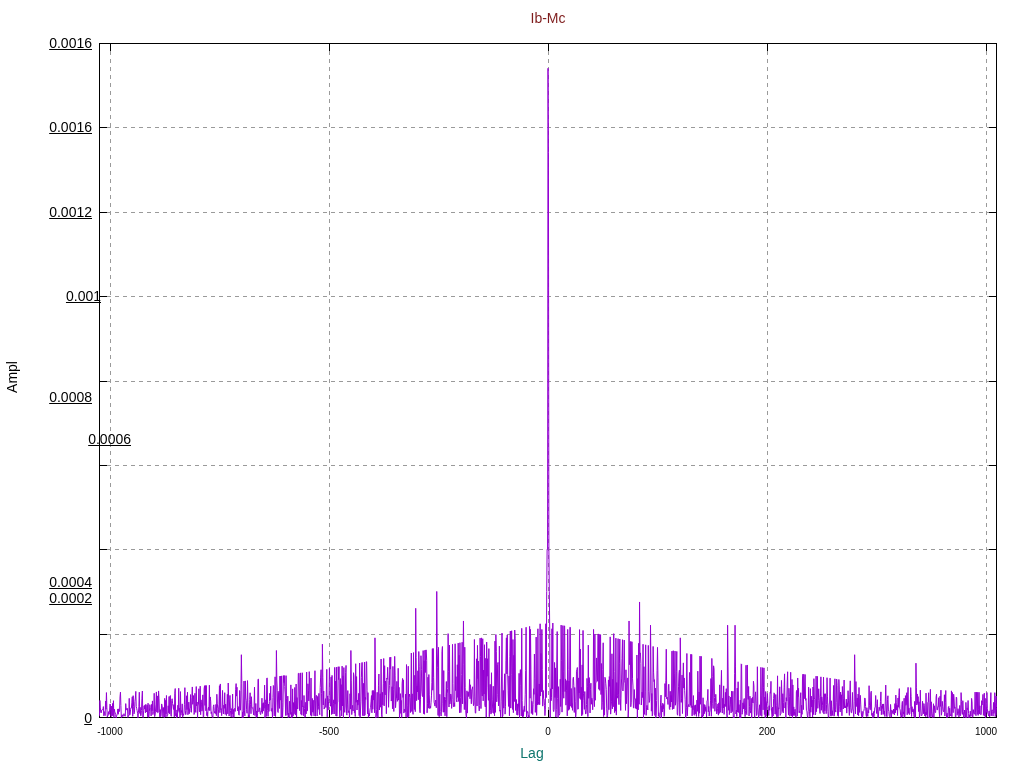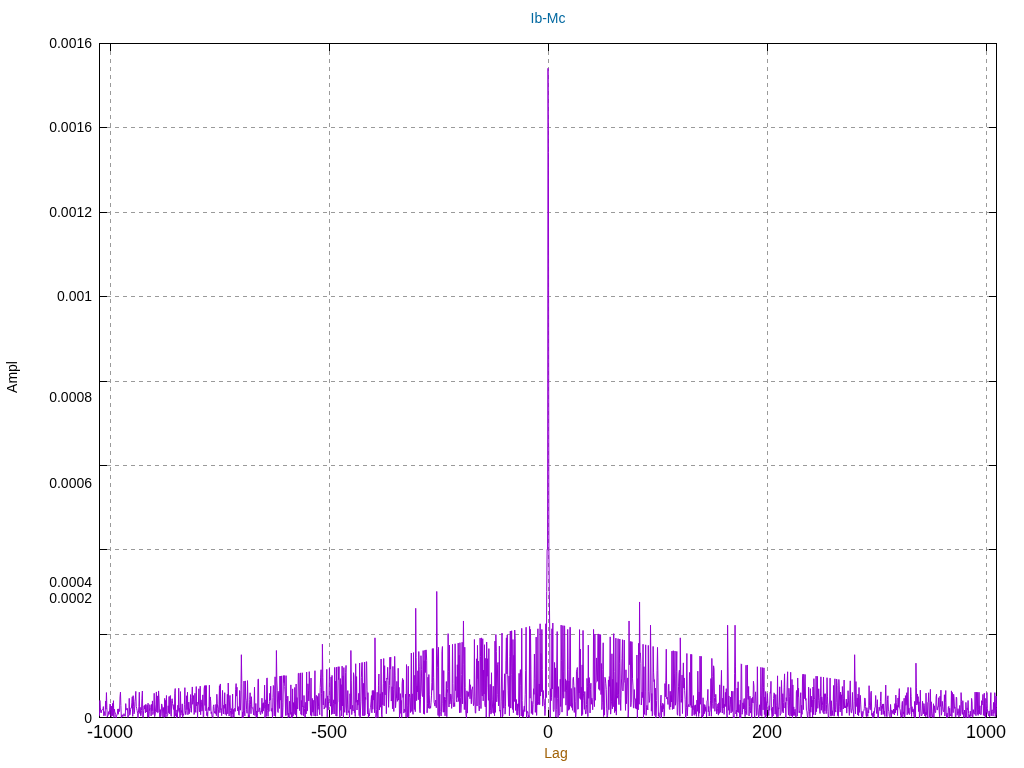--- a/index.html
+++ b/index.html
@@ -11,50 +11,50 @@
     position: relative;
     width: 1024px;
     height: 768px;
     background: #ffffff;
     overflow: hidden;
   }
   .chart-title {
     position: absolute;
     left: 99px; top: 10px; width: 898px; height: 18px;
     text-align: center;
-    font-size: 14px; color: #0369a1;
+    font-size: 14px; color: #7f1d1d;
   }
   .x-label {
     position: absolute;
-    left: 107px; top: 745px; width: 898px; height: 18px;
+    left: 83px; top: 745px; width: 898px; height: 18px;
     text-align: center;
-    font-size: 14px; color: #a16207;
+    font-size: 14px; color: #0f766e;
   }
   .y-label {
     position: absolute;
     left: -38px; top: 368px; width: 100px; height: 18px;
     line-height: 18px;
     text-align: center;
     font-size: 14px; color: #000000;
     transform: rotate(-90deg);
     transform-origin: 50% 50%;
   }
   .y-tick-label {
     position: absolute;
     left: 0px; width: 92px; height: 18px;
     line-height: 18px;
     text-align: right;
-    font-size: 14px; color: #000000;
+    font-size: 14px; color: #000000; text-decoration: underline;
   }
   .x-tick-label {
     position: absolute;
     top: 723px; width: 80px; height: 18px;
     line-height: 18px;
     text-align: center;
-    font-size: 18px; color: #000000;
+    font-size: 10px; color: #000000;
   }
   #plot-svg {
     position: absolute;
     left: 99px; top: 43px;
   }
 </style>
 </head>
 <body>
 
 <div id="screen">
@@ -111,23 +111,23 @@
         <line x1="1" y1="0.5" x2="8" y2="0.5"></line>
         <line x1="897" y1="0.5" x2="890" y2="0.5"></line>
       </g>
       <path d="M0.00 672.85L0.44 672.78L0.88 657.46L1.31 664.11L1.75 669.05L2.19 669.94L2.63 667.11L3.07 666.60L3.50 666.71L3.94 666.71L4.38 663.59L4.82 672.76L5.26 668.58L5.69 669.68L6.13 672.61L6.57 658.07L7.01 666.18L7.45 649.59L7.88 664.44L8.32 674.05L8.76 672.65L9.20 672.52L9.64 668.62L10.08 671.36L10.51 669.36L10.95 661.02L11.39 661.21L11.83 672.75L12.27 673.61L12.70 663.07L13.14 672.86L13.58 660.46L14.02 672.61L14.46 657.69L14.89 674.63L15.33 666.13L15.77 668.88L16.21 669.77L16.65 671.59L17.08 674.89L17.52 673.35L17.96 671.88L18.40 670.78L18.84 665.95L19.27 671.28L19.71 665.90L20.15 668.69L20.59 668.14L21.03 653.88L21.46 649.14L21.90 662.53L22.34 674.52L22.78 673.12L23.22 671.76L23.65 673.54L24.09 673.49L24.53 671.75L24.97 670.68L25.41 672.18L25.84 673.15L26.28 673.13L26.72 660.62L27.16 666.59L27.60 666.91L28.04 665.05L28.47 665.79L28.91 674.40L29.35 672.88L29.79 671.63L30.23 655.37L30.66 672.22L31.10 671.37L31.54 666.82L31.98 664.81L32.42 664.96L32.85 659.83L33.29 653.79L33.73 673.34L34.17 652.68L34.61 663.59L35.04 670.84L35.48 669.43L35.92 658.37L36.36 655.02L36.80 648.39L37.23 663.56L37.67 665.30L38.11 667.62L38.55 670.28L38.99 674.83L39.42 669.74L39.86 663.78L40.30 649.23L40.74 670.38L41.18 664.34L41.61 672.70L42.05 672.74L42.49 667.41L42.93 655.75L43.37 648.00L43.80 674.31L44.24 674.64L44.68 667.50L45.12 662.77L45.56 666.06L46.00 661.92L46.43 669.79L46.87 661.30L47.31 667.92L47.75 669.01L48.19 662.17L48.62 673.72L49.06 660.20L49.50 674.33L49.94 673.50L50.38 668.82L50.81 661.64L51.25 664.43L51.69 664.96L52.13 672.95L52.57 661.44L53.00 667.76L53.44 657.92L53.88 671.61L54.32 668.96L54.76 668.60L55.19 650.27L55.63 673.62L56.07 672.18L56.51 668.19L56.95 661.12L57.38 648.95L57.82 669.13L58.26 652.90L58.70 669.73L59.14 669.43L59.57 647.95L60.01 655.73L60.45 669.55L60.89 673.94L61.33 666.59L61.76 673.60L62.20 670.93L62.64 660.93L63.08 662.49L63.52 666.96L63.96 673.89L64.39 664.51L64.83 670.52L65.27 674.68L65.71 655.33L66.15 674.03L66.58 657.42L67.02 670.86L67.46 652.49L67.90 673.67L68.34 672.02L68.77 671.95L69.21 662.77L69.65 669.79L70.09 653.53L70.53 670.91L70.96 653.46L71.40 652.55L71.84 671.75L72.28 673.34L72.72 657.36L73.15 655.74L73.59 660.57L74.03 663.14L74.47 666.43L74.91 661.70L75.34 674.14L75.78 650.21L76.22 645.54L76.66 672.80L77.10 670.47L77.53 674.78L77.97 666.88L78.41 674.21L78.85 662.26L79.29 667.56L79.72 645.23L80.16 669.29L80.60 665.01L81.04 674.71L81.48 648.62L81.92 672.27L82.35 667.57L82.79 669.40L83.23 660.87L83.67 674.24L84.11 670.91L84.54 672.29L84.98 670.03L85.42 661.39L85.86 644.66L86.30 667.75L86.73 671.67L87.17 669.74L87.61 652.77L88.05 666.58L88.49 649.26L88.92 671.75L89.36 668.21L89.80 659.13L90.24 670.78L90.68 665.49L91.11 665.10L91.55 651.58L91.99 669.15L92.43 669.22L92.87 654.79L93.30 643.95L93.74 661.32L94.18 656.66L94.62 652.52L95.06 671.50L95.49 669.71L95.93 650.30L96.37 666.23L96.81 669.45L97.25 643.56L97.68 662.88L98.12 659.05L98.56 674.36L99.00 662.95L99.44 661.14L99.88 645.74L100.31 668.30L100.75 668.98L101.19 643.15L101.63 671.72L102.07 656.85L102.50 661.11L102.94 668.17L103.38 665.98L103.82 651.89L104.26 674.31L104.69 673.32L105.13 645.67L105.57 642.70L106.01 662.45L106.45 642.60L106.88 667.81L107.32 642.51L107.76 672.58L108.20 669.43L108.64 673.57L109.07 666.16L109.51 664.25L109.95 667.38L110.39 642.18L110.83 667.66L111.26 653.96L111.70 658.29L112.14 670.56L112.58 668.84L113.02 673.65L113.45 673.44L113.89 674.73L114.33 663.63L114.77 661.83L115.21 667.19L115.64 670.17L116.08 670.40L116.52 670.66L116.96 661.41L117.40 672.63L117.84 651.25L118.27 660.18L118.71 665.15L119.15 674.37L119.59 666.83L120.03 661.67L120.46 642.70L120.90 669.70L121.34 640.95L121.78 666.61L122.22 665.64L122.65 672.68L123.09 665.01L123.53 647.44L123.97 666.41L124.41 670.99L124.84 662.16L125.28 665.30L125.72 649.70L126.16 671.40L126.60 661.13L127.03 668.80L127.47 672.53L127.91 663.99L128.35 651.31L128.79 670.84L129.22 640.03L129.66 656.93L130.10 673.06L130.54 660.02L130.98 652.39L131.41 667.48L131.85 672.81L132.29 674.11L132.73 665.56L133.17 671.14L133.60 651.06L134.04 674.40L134.48 666.52L134.92 674.28L135.36 666.34L135.80 665.33L136.23 668.41L136.67 646.68L137.11 640.60L137.55 653.10L137.99 644.23L138.42 664.82L138.86 667.99L139.30 663.65L139.74 671.82L140.18 672.24L140.61 647.49L141.05 666.94L141.49 667.11L141.93 647.67L142.37 611.72L142.80 640.20L143.24 674.75L143.68 669.21L144.12 674.66L144.56 667.11L144.99 638.07L145.43 667.24L145.87 672.90L146.31 637.90L146.75 655.05L147.18 657.52L147.62 666.72L148.06 670.28L148.50 637.62L148.94 659.30L149.37 674.05L149.81 671.88L150.25 674.08L150.69 656.58L151.13 649.78L151.56 661.83L152.00 670.72L152.44 653.73L152.88 664.74L153.32 665.20L153.76 664.54L154.19 667.97L154.63 672.04L155.07 662.44L155.51 644.21L155.95 672.59L156.38 668.17L156.82 660.49L157.26 674.53L157.70 667.97L158.14 673.88L158.57 670.64L159.01 636.22L159.45 636.16L159.89 668.82L160.33 666.19L160.76 664.82L161.20 670.58L161.64 671.60L162.08 668.16L162.52 668.87L162.95 655.21L163.39 670.48L163.83 660.42L164.27 668.12L164.71 659.69L165.14 665.24L165.58 642.10L166.02 674.85L166.46 661.66L166.90 656.81L167.33 673.45L167.77 635.19L168.21 634.96L168.65 667.50L169.09 673.40L169.52 661.10L169.96 668.44L170.40 658.67L170.84 650.28L171.28 657.12L171.72 643.16L172.15 668.05L172.59 668.20L173.03 665.29L173.47 674.71L173.91 654.59L174.34 642.50L174.78 643.67L175.22 672.86L175.66 657.05L176.10 633.84L176.53 673.53L176.97 659.17L177.41 607.50L177.85 637.88L178.29 647.27L178.72 668.81L179.16 669.53L179.60 649.93L180.04 648.13L180.48 665.42L180.91 633.14L181.35 657.13L181.79 633.01L182.23 674.28L182.67 632.88L183.10 659.35L183.54 674.77L183.98 664.28L184.42 632.62L184.86 639.55L185.29 632.49L185.73 643.60L186.17 651.02L186.61 672.55L187.05 632.63L187.48 655.87L187.92 672.29L188.36 670.94L188.80 653.15L189.24 674.60L189.68 670.18L190.11 674.22L190.55 658.27L190.99 666.04L191.43 671.38L191.87 641.89L192.30 674.72L192.74 669.43L193.18 674.36L193.62 645.87L194.06 673.11L194.49 659.60L194.93 671.41L195.37 670.60L195.81 644.47L196.25 657.37L196.68 672.12L197.12 641.02L197.56 674.05L198.00 654.58L198.44 666.03L198.87 665.55L199.31 630.36L199.75 630.29L200.19 653.84L200.63 667.60L201.06 630.09L201.50 630.02L201.94 671.26L202.38 657.45L202.82 672.23L203.25 629.75L203.69 663.83L204.13 662.91L204.57 672.69L205.01 652.47L205.44 665.64L205.88 674.30L206.32 674.06L206.76 659.27L207.20 670.86L207.64 629.05L208.07 668.12L208.51 667.49L208.95 640.79L209.39 647.52L209.83 657.97L210.26 628.63L210.70 643.99L211.14 661.14L211.58 672.25L212.02 635.04L212.45 673.12L212.89 672.91L213.33 655.45L213.77 669.18L214.21 657.22L214.64 668.98L215.08 672.86L215.52 652.07L215.96 627.71L216.40 673.15L216.83 657.50L217.27 652.46L217.71 652.45L218.15 672.98L218.59 653.50L219.02 666.52L219.46 663.59L219.90 650.37L220.34 668.37L220.78 671.73L221.21 644.49L221.65 634.13L222.09 626.71L222.53 650.67L222.97 673.36L223.40 601.17L223.84 634.39L224.28 661.96L224.72 648.05L225.16 666.06L225.60 664.10L226.03 663.81L226.47 655.67L226.91 664.55L227.35 646.07L227.79 626.34L228.22 673.81L228.66 652.91L229.10 667.03L229.54 658.65L229.98 654.77L230.41 625.31L230.85 638.40L231.29 663.26L231.73 661.87L232.17 634.09L232.60 671.56L233.04 632.38L233.48 669.72L233.92 670.88L234.36 660.64L234.79 656.80L235.23 670.96L235.67 624.42L236.11 661.14L236.55 638.17L236.98 672.88L237.42 624.12L237.86 673.25L238.30 659.07L238.74 658.91L239.17 623.81L239.61 636.51L240.05 623.66L240.49 668.01L240.93 674.16L241.36 635.57L241.80 667.34L242.24 641.65L242.68 672.94L243.12 623.13L243.56 662.92L243.99 632.81L244.43 674.62L244.87 624.58L245.31 667.03L245.75 669.39L246.18 662.98L246.62 629.55L247.06 622.44L247.50 670.63L247.94 672.17L248.37 661.94L248.81 647.57L249.25 669.65L249.69 667.87L250.13 668.21L250.56 674.95L251.00 650.71L251.44 666.13L251.88 607.50L252.32 637.88L252.75 671.61L253.19 665.50L253.63 662.32L254.07 668.00L254.51 629.73L254.94 633.17L255.38 669.66L255.82 667.44L256.26 673.47L256.70 620.72L257.13 659.30L257.57 633.57L258.01 667.00L258.45 657.04L258.89 662.13L259.32 659.54L259.76 650.32L260.20 672.59L260.64 620.00L261.08 674.40L261.52 667.06L261.95 658.91L262.39 634.77L262.83 619.60L263.27 619.52L263.71 672.64L264.14 658.61L264.58 640.33L265.02 673.00L265.46 619.12L265.90 672.17L266.33 654.41L266.77 656.44L267.21 618.79L267.65 618.71L268.09 647.71L268.52 670.77L268.96 649.65L269.40 674.32L269.84 670.25L270.28 673.09L270.71 669.80L271.15 665.87L271.59 664.51L272.03 658.89L272.47 652.56L272.90 669.84L273.34 647.65L273.78 666.27L274.22 647.34L274.66 657.05L275.09 648.47L275.53 669.76L275.97 594.84L276.41 630.91L276.85 674.93L277.28 673.52L277.72 666.46L278.16 649.27L278.60 673.10L279.04 674.40L279.48 642.19L279.91 631.01L280.35 667.02L280.79 661.24L281.23 650.71L281.67 664.19L282.10 615.99L282.54 671.83L282.98 673.86L283.42 649.33L283.86 661.88L284.29 640.74L284.73 615.49L285.17 662.94L285.61 622.71L286.05 651.91L286.48 638.03L286.92 641.78L287.36 670.76L287.80 635.08L288.24 636.18L288.67 624.31L289.11 637.60L289.55 664.29L289.99 650.07L290.43 642.66L290.86 614.30L291.30 626.07L291.74 614.13L292.18 658.06L292.62 657.05L293.05 643.71L293.49 665.77L293.93 623.40L294.37 646.84L294.81 668.47L295.24 643.92L295.68 613.36L296.12 632.12L296.56 664.68L297.00 657.53L297.44 655.20L297.87 638.38L298.31 658.38L298.75 655.47L299.19 625.28L299.63 657.10L300.06 644.35L300.50 674.64L300.94 668.55L301.38 650.63L301.82 670.42L302.25 657.45L302.69 674.48L303.13 640.44L303.57 635.45L304.01 654.45L304.44 636.83L304.88 670.08L305.32 666.25L305.76 667.69L306.20 668.81L306.63 651.05L307.07 673.88L307.51 621.58L307.95 660.05L308.39 674.64L308.82 662.79L309.26 623.24L309.70 673.77L310.14 654.64L310.58 651.01L311.01 653.97L311.45 669.56L311.89 654.71L312.33 610.03L312.77 668.51L313.20 650.85L313.64 668.05L314.08 671.34L314.52 609.59L314.96 656.76L315.40 666.47L315.83 632.30L316.27 668.66L316.71 565.31L317.15 614.67L317.59 657.66L318.02 643.10L318.46 648.96L318.90 627.79L319.34 656.73L319.78 608.51L320.21 623.19L320.65 666.09L321.09 669.77L321.53 656.15L321.97 612.69L322.40 626.30L322.84 648.07L323.28 652.81L323.72 653.67L324.16 607.60L324.59 670.68L325.03 617.73L325.47 671.25L325.91 607.24L326.35 629.54L326.78 607.06L327.22 606.97L327.66 617.22L328.10 669.87L328.54 660.43L328.97 634.18L329.41 665.16L329.85 631.54L330.29 651.90L330.73 665.59L331.16 663.01L331.60 665.14L332.04 659.80L332.48 652.88L332.92 639.29L333.36 605.68L333.79 647.21L334.23 605.49L334.67 634.62L335.11 659.15L335.55 661.02L335.98 663.12L336.42 657.86L336.86 657.00L337.30 664.79L337.74 548.44L338.17 605.39L338.61 624.17L339.05 672.40L339.49 604.38L339.93 673.23L340.36 673.75L340.80 651.28L341.24 668.47L341.68 669.71L342.12 673.02L342.55 667.02L342.99 608.75L343.43 603.53L343.87 660.24L344.31 669.22L344.74 627.60L345.18 669.07L345.62 654.16L346.06 672.84L346.50 656.54L346.93 653.72L347.37 638.53L347.81 673.73L348.25 650.90L348.69 645.51L349.12 590.63L349.56 628.59L350.00 664.00L350.44 602.01L350.88 661.05L351.32 658.17L351.75 650.97L352.19 652.94L352.63 665.40L353.07 656.45L353.51 601.34L353.94 640.48L354.38 663.35L354.82 663.97L355.26 659.82L355.70 663.41L356.13 600.77L356.57 647.55L357.01 633.67L357.45 656.54L357.89 659.02L358.32 621.72L358.76 654.40L359.20 600.09L359.64 658.45L360.08 612.27L360.51 669.72L360.95 599.70L361.39 654.21L361.83 669.65L362.27 661.86L362.70 631.64L363.14 599.22L363.58 660.87L364.02 615.98L364.46 577.97L364.89 621.63L365.33 666.57L365.77 604.19L366.21 644.76L366.65 667.32L367.08 672.79L367.52 674.61L367.96 647.81L368.40 670.08L368.84 649.12L369.28 648.85L369.71 653.55L370.15 650.72L370.59 636.38L371.03 655.81L371.47 641.82L371.90 648.72L372.34 660.77L372.78 646.44L373.22 646.08L373.66 643.75L374.09 656.98L374.53 662.68L374.97 660.87L375.41 596.46L375.85 653.10L376.28 669.91L376.72 670.22L377.16 647.06L377.60 615.80L378.04 663.02L378.47 602.36L378.91 635.62L379.35 618.03L379.79 662.92L380.23 667.87L380.66 662.70L381.10 595.17L381.54 613.44L381.98 665.59L382.42 594.87L382.85 649.70L383.29 653.05L383.73 595.71L384.17 657.83L384.61 627.12L385.04 651.06L385.48 601.73L385.92 662.02L386.36 664.00L386.80 615.30L387.24 674.28L387.67 599.06L388.11 633.23L388.55 615.74L388.99 644.13L389.43 657.33L389.86 605.60L390.30 673.70L390.74 654.85L391.18 641.37L391.62 667.70L392.05 671.10L392.49 629.74L392.93 669.87L393.37 665.08L393.81 656.86L394.24 643.24L394.68 670.36L395.12 660.59L395.56 672.78L396.00 598.12L396.43 669.38L396.87 591.51L397.31 608.52L397.75 658.84L398.19 651.67L398.62 621.44L399.06 619.41L399.50 662.94L399.94 659.18L400.38 603.13L400.81 668.20L401.25 667.03L401.69 673.82L402.13 658.90L402.57 633.06L403.00 590.07L403.44 673.87L403.88 672.72L404.32 647.51L404.76 665.15L405.20 647.97L405.63 630.79L406.07 671.17L406.51 663.51L406.95 617.82L407.39 594.84L407.82 630.91L408.26 591.90L408.70 631.20L409.14 647.39L409.58 663.43L410.01 632.96L410.45 672.79L410.89 613.50L411.33 588.08L411.77 665.10L412.20 631.36L412.64 587.77L413.08 624.26L413.52 666.44L413.96 596.52L414.39 669.65L414.83 612.29L415.27 658.61L415.71 587.03L416.15 595.36L416.58 667.47L417.02 657.63L417.46 656.59L417.90 671.87L418.34 660.86L418.77 672.24L419.21 668.30L419.65 659.11L420.09 630.32L420.53 674.48L420.96 634.38L421.40 626.62L421.84 642.65L422.28 672.99L422.72 585.33L423.16 657.53L423.59 674.13L424.03 667.21L424.47 673.38L424.91 665.55L425.35 662.96L425.78 668.59L426.22 651.86L426.66 627.56L427.10 584.26L427.54 674.52L427.97 667.90L428.41 669.39L428.85 668.95L429.29 673.84L429.73 672.38L430.16 674.46L430.60 583.40L431.04 655.25L431.48 586.41L431.92 626.27L432.35 670.44L432.79 658.22L433.23 661.06L433.67 671.62L434.11 661.48L434.54 645.75L434.98 651.36L435.42 611.05L435.86 635.36L436.30 669.38L436.73 657.15L437.17 594.05L437.61 672.44L438.05 650.90L438.49 662.02L438.92 585.79L439.36 658.51L439.80 661.57L440.24 640.94L440.68 661.66L441.12 580.79L441.55 653.07L441.99 610.45L442.43 648.74L442.87 586.41L443.31 626.27L443.74 663.14L444.18 647.48L444.62 655.47L445.06 656.01L445.50 662.44L445.93 672.58L446.37 666.80L446.81 580.76L447.25 654.62L447.69 548.44L448.12 506.25L448.56 506.25L449.00 25.31L449.44 109.69L449.88 506.25L450.31 548.44L450.75 590.63L451.19 674.38L451.63 645.78L452.07 657.80L452.50 654.73L452.94 585.74L453.38 645.98L453.82 580.03L454.26 666.79L454.69 668.60L455.13 666.05L455.57 619.44L456.01 654.52L456.45 624.90L456.88 674.02L457.32 666.61L457.76 621.97L458.20 588.55L458.64 655.58L459.08 674.59L459.51 643.69L459.95 670.84L460.39 672.20L460.83 670.33L461.27 636.23L461.70 663.54L462.14 582.10L462.58 617.81L463.02 669.11L463.46 649.05L463.89 582.54L464.33 628.85L464.77 655.22L465.21 582.86L465.65 582.97L466.08 648.59L466.52 635.94L466.96 662.17L467.40 647.62L467.84 637.55L468.27 672.90L468.71 586.41L469.15 626.27L469.59 667.29L470.03 637.97L470.46 666.31L470.90 584.26L471.34 584.37L471.78 663.21L472.22 645.46L472.65 664.44L473.09 660.50L473.53 667.32L473.97 636.13L474.41 634.24L474.84 642.67L475.28 669.44L475.72 644.50L476.16 658.54L476.60 674.21L477.04 671.59L477.47 628.19L477.91 626.74L478.35 624.50L478.79 666.36L479.23 666.02L479.66 634.92L480.10 649.98L480.54 586.61L480.98 655.45L481.42 606.06L481.85 656.49L482.29 644.21L482.73 672.87L483.17 621.91L483.61 671.48L484.04 587.45L484.48 650.86L484.92 657.67L485.36 666.38L485.80 648.51L486.23 666.23L486.67 671.07L487.11 670.10L487.55 661.29L487.99 635.39L488.42 643.52L488.86 673.66L489.30 602.14L489.74 655.33L490.18 634.56L490.61 640.44L491.05 669.95L491.49 646.34L491.93 640.19L492.37 661.22L492.80 655.16L493.24 656.48L493.68 666.77L494.12 656.50L494.56 586.41L495.00 626.27L495.43 663.61L495.87 591.04L496.31 657.27L496.75 639.68L497.19 639.46L497.62 614.93L498.06 627.96L498.50 638.27L498.94 591.00L499.38 591.10L499.81 646.24L500.25 591.31L500.69 647.35L501.13 602.83L501.57 591.61L502.00 651.55L502.44 620.55L502.88 666.64L503.32 659.18L503.76 626.70L504.19 599.79L504.63 673.62L505.07 664.48L505.51 671.97L505.95 634.27L506.38 635.85L506.82 640.74L507.26 646.33L507.70 665.89L508.14 674.02L508.57 672.51L509.01 666.37L509.45 636.92L509.89 666.76L510.33 633.57L510.76 643.35L511.20 593.86L511.64 671.12L512.08 663.68L512.52 658.89L512.96 610.79L513.39 665.82L513.83 636.22L514.27 663.76L514.71 590.63L515.15 628.59L515.58 669.62L516.02 657.35L516.46 668.12L516.90 595.17L517.34 672.11L517.77 639.55L518.21 655.21L518.65 652.40L519.09 595.67L519.53 651.14L519.96 661.65L520.40 620.14L520.84 596.07L521.28 655.13L521.72 667.48L522.15 647.41L522.59 635.97L523.03 615.45L523.47 596.66L523.91 648.01L524.34 639.39L524.78 639.26L525.22 597.06L525.66 637.21L526.10 640.77L526.53 667.38L526.97 626.81L527.41 660.75L527.85 647.20L528.29 635.35L528.72 634.98L529.16 674.09L529.60 666.93L530.04 577.97L530.48 621.63L530.92 614.26L531.35 598.44L531.79 663.76L532.23 659.24L532.67 598.73L533.11 598.83L533.54 635.83L533.98 642.95L534.42 664.69L534.86 665.14L535.30 646.56L535.73 655.78L536.17 656.01L536.61 665.37L537.05 655.44L537.49 666.08L537.92 611.99L538.36 674.62L538.80 635.57L539.24 666.82L539.68 600.29L540.11 661.27L540.55 558.98L540.99 611.19L541.43 609.92L541.87 620.29L542.30 662.03L542.74 655.53L543.18 649.13L543.62 654.52L544.06 601.25L544.49 674.82L544.93 623.70L545.37 671.42L545.81 666.09L546.25 648.87L546.68 601.82L547.12 672.36L547.56 664.60L548.00 662.35L548.44 665.97L548.88 666.93L549.31 602.39L549.75 648.43L550.19 659.48L550.63 657.85L551.07 647.11L551.50 582.19L551.94 623.95L552.38 668.18L552.82 650.50L553.26 672.89L553.69 671.01L554.13 603.44L554.57 629.14L555.01 638.60L555.45 636.68L555.88 672.49L556.32 645.09L556.76 674.70L557.20 672.55L557.64 657.52L558.07 627.58L558.51 604.38L558.95 634.08L559.39 673.20L559.83 669.72L560.26 673.73L560.70 674.85L561.14 672.73L561.58 659.10L562.02 652.11L562.45 674.87L562.89 662.80L563.33 668.95L563.77 660.18L564.21 665.84L564.64 661.51L565.08 673.39L565.52 672.54L565.96 640.58L566.40 653.77L566.84 637.31L567.27 606.23L567.71 655.82L568.15 654.11L568.59 657.19L569.03 661.49L569.46 641.56L569.90 641.14L570.34 665.39L570.78 666.55L571.22 648.30L571.65 663.97L572.09 652.51L572.53 658.91L572.97 608.13L573.41 666.45L573.84 661.94L574.28 607.70L574.72 665.93L575.16 662.14L575.60 630.95L576.03 608.06L576.47 662.23L576.91 658.61L577.35 628.73L577.79 608.42L578.22 671.04L578.66 672.24L579.10 659.90L579.54 643.86L579.98 631.03L580.41 627.18L580.85 673.24L581.29 594.84L581.73 630.91L582.17 659.43L582.60 655.78L583.04 632.09L583.48 670.54L583.92 637.39L584.36 619.86L584.80 645.09L585.23 634.95L585.67 647.78L586.11 656.16L586.55 674.98L586.99 673.29L587.42 664.22L587.86 610.48L588.30 672.83L588.74 663.86L589.18 662.90L589.61 661.53L590.05 663.97L590.49 629.44L590.93 629.88L591.37 662.34L591.80 611.27L592.24 664.56L592.68 611.45L593.12 672.91L593.56 662.90L593.99 666.82L594.43 652.58L594.87 671.08L595.31 672.30L595.75 662.43L596.18 670.92L596.62 661.84L597.06 671.58L597.50 673.37L597.94 657.11L598.37 668.37L598.81 628.16L599.25 650.17L599.69 673.50L600.13 649.06L600.56 670.18L601.00 613.10L601.44 661.27L601.88 616.32L602.32 613.36L602.76 673.89L603.19 672.25L603.63 674.79L604.07 654.76L604.51 672.68L604.95 661.31L605.38 670.68L605.82 661.83L606.26 668.38L606.70 663.79L607.14 667.18L607.57 673.90L608.01 658.01L608.45 657.09L608.89 646.36L609.33 668.77L609.76 663.43L610.20 673.08L610.64 669.15L611.08 667.67L611.52 657.83L611.95 635.56L612.39 673.24L612.83 615.41L613.27 633.63L613.71 660.44L614.14 665.52L614.58 622.82L615.02 625.94L615.46 654.58L615.90 668.31L616.33 659.57L616.77 651.30L617.21 659.73L617.65 670.98L618.09 670.11L618.52 665.67L618.96 660.95L619.40 672.17L619.84 659.86L620.28 670.43L620.72 641.85L621.15 667.50L621.59 669.31L622.03 646.28L622.47 627.33L622.91 665.55L623.34 670.05L623.78 655.19L624.22 665.00L624.66 642.86L625.10 671.40L625.53 661.43L625.97 662.90L626.41 649.36L626.85 663.68L627.29 645.66L627.72 670.68L628.16 674.28L628.60 582.19L629.04 623.95L629.48 667.26L629.91 652.94L630.35 671.70L630.79 664.90L631.23 661.75L631.67 654.05L632.10 669.97L632.54 648.18L632.98 668.58L633.42 668.44L633.86 648.24L634.29 674.94L634.73 673.82L635.17 674.79L635.61 630.83L636.05 582.19L636.48 623.95L636.92 670.97L637.36 667.08L637.80 673.49L638.24 645.07L638.68 669.07L639.11 638.75L639.55 669.46L639.99 661.59L640.43 669.03L640.87 674.87L641.30 657.10L641.74 674.98L642.18 620.87L642.62 621.37L643.06 671.32L643.49 669.46L643.93 659.83L644.37 665.94L644.81 657.16L645.25 655.50L645.68 668.92L646.12 673.65L646.56 667.29L647.00 622.27L647.44 670.61L647.87 671.70L648.31 621.97L648.75 650.61L649.19 656.40L649.63 643.47L650.06 672.94L650.50 663.42L650.94 653.18L651.38 667.57L651.82 670.12L652.25 655.33L652.69 675.00L653.13 660.63L653.57 654.30L654.01 660.09L654.44 638.26L654.88 642.52L655.32 669.81L655.76 674.42L656.20 653.11L656.64 648.84L657.07 660.44L657.51 672.48L657.95 671.02L658.39 623.74L658.83 664.79L659.26 671.32L659.70 674.97L660.14 667.17L660.58 661.77L661.02 672.73L661.45 672.15L661.89 624.34L662.33 652.93L662.77 673.40L663.21 646.87L663.64 624.64L664.08 666.87L664.52 644.76L664.96 624.87L665.40 671.60L665.83 654.05L666.27 674.79L666.71 648.52L667.15 673.37L667.59 660.01L668.02 657.55L668.46 650.57L668.90 662.29L669.34 668.63L669.78 672.51L670.21 662.74L670.65 667.22L671.09 649.45L671.53 650.26L671.97 638.34L672.40 664.77L672.84 671.89L673.28 674.59L673.72 664.14L674.16 672.92L674.60 655.56L675.03 649.83L675.47 650.68L675.91 671.03L676.35 671.20L676.79 651.53L677.22 662.33L677.66 673.80L678.10 673.21L678.54 632.83L678.98 673.76L679.41 664.75L679.85 665.87L680.29 659.08L680.73 643.81L681.17 672.40L681.60 670.93L682.04 670.43L682.48 637.41L682.92 654.54L683.36 668.53L683.79 650.71L684.23 670.02L684.67 659.47L685.11 644.47L685.55 630.88L685.98 665.06L686.42 659.47L686.86 674.88L687.30 654.67L687.74 657.96L688.17 641.11L688.61 628.77L689.05 662.32L689.49 672.08L689.93 645.26L690.36 653.24L690.80 673.27L691.24 671.57L691.68 629.26L692.12 670.93L692.56 672.98L692.99 636.46L693.43 674.94L693.87 641.92L694.31 672.38L694.75 663.90L695.18 672.60L695.62 668.68L696.06 666.23L696.50 672.28L696.94 674.24L697.37 648.79L697.81 647.34L698.25 673.16L698.69 634.99L699.13 653.64L699.56 645.29L700.00 669.52L700.44 668.35L700.88 669.87L701.32 655.35L701.75 649.70L702.19 674.71L702.63 662.29L703.07 671.37L703.51 635.06L703.94 631.17L704.38 666.62L704.82 631.30L705.26 655.74L705.70 643.09L706.13 631.50L706.57 657.30L707.01 655.53L707.45 667.64L707.89 668.05L708.32 672.78L708.76 674.41L709.20 668.75L709.64 644.16L710.08 664.94L710.52 668.67L710.95 673.76L711.39 645.62L711.83 669.29L712.27 653.10L712.71 663.91L713.14 657.00L713.58 674.05L714.02 644.00L714.46 671.52L714.90 635.65L715.33 655.06L715.77 656.35L716.21 671.99L716.65 670.90L717.09 633.14L717.52 668.64L717.96 653.90L718.40 633.33L718.84 665.33L719.28 657.30L719.71 645.77L720.15 654.13L720.59 664.97L721.03 670.51L721.47 653.81L721.90 633.84L722.34 667.27L722.78 653.88L723.22 657.83L723.66 662.24L724.09 669.58L724.53 634.21L724.97 671.06L725.41 650.86L725.85 667.78L726.28 650.70L726.72 654.03L727.16 670.68L727.60 661.54L728.04 634.71L728.48 653.12L728.91 668.61L729.35 674.30L729.79 674.03L730.23 660.46L730.67 660.47L731.10 635.14L731.54 671.82L731.98 673.20L732.42 657.78L732.86 672.61L733.29 667.72L733.73 672.38L734.17 663.22L734.61 642.46L735.05 673.17L735.48 671.03L735.92 635.81L736.36 666.74L736.80 669.11L737.24 659.19L737.67 636.04L738.11 642.31L738.55 672.71L738.99 673.28L739.43 673.29L739.86 636.47L740.30 646.14L740.74 663.26L741.18 669.05L741.62 649.06L742.05 667.04L742.49 651.81L742.93 672.79L743.37 643.52L743.81 653.52L744.24 666.00L744.68 655.11L745.12 637.04L745.56 664.77L746.00 662.82L746.44 664.94L746.87 663.03L747.31 656.12L747.75 670.12L748.19 659.82L748.63 663.54L749.06 647.69L749.50 657.90L749.94 666.41L750.38 672.48L750.82 651.09L751.25 637.85L751.69 664.11L752.13 669.56L752.57 669.88L753.01 665.10L753.44 649.44L753.88 666.01L754.32 668.18L754.76 673.69L755.20 658.18L755.63 611.72L756.07 640.20L756.51 670.88L756.95 638.57L757.39 662.77L757.82 663.57L758.26 654.93L758.70 671.91L759.14 651.04L759.58 672.77L760.01 644.47L760.45 669.36L760.89 655.65L761.33 652.36L761.77 661.94L762.20 669.66L762.64 673.52L763.08 668.35L763.52 674.57L763.96 672.25L764.40 668.53L764.83 667.88L765.27 665.54L765.71 654.94L766.15 655.53L766.59 663.54L767.02 671.88L767.46 673.61L767.90 664.70L768.34 670.69L768.78 673.41L769.21 667.43L769.65 669.94L770.09 642.70L770.53 662.74L770.97 666.62L771.40 666.82L771.84 649.61L772.28 648.25L772.72 672.38L773.16 670.10L773.59 673.68L774.03 674.93L774.47 668.54L774.91 673.83L775.35 670.46L775.78 664.94L776.22 663.98L776.66 652.50L777.10 660.77L777.54 670.18L777.97 670.72L778.41 656.73L778.85 674.77L779.29 674.50L779.73 668.07L780.16 664.18L780.60 666.33L781.04 667.70L781.48 658.43L781.92 648.88L782.36 671.72L782.79 662.90L783.23 665.43L783.67 660.97L784.11 671.50L784.55 660.95L784.98 670.77L785.42 668.03L785.86 673.53L786.30 658.12L786.74 642.08L787.17 660.06L787.61 673.15L788.05 673.82L788.49 656.46L788.93 652.77L789.36 666.14L789.80 668.37L790.24 672.49L790.68 673.56L791.12 673.84L791.55 661.46L791.99 669.52L792.43 674.14L792.87 666.96L793.31 669.61L793.74 668.20L794.18 671.15L794.62 666.01L795.06 666.78L795.50 672.03L795.93 660.61L796.37 669.87L796.81 652.07L797.25 659.23L797.69 667.14L798.12 662.24L798.56 672.53L799.00 654.97L799.44 664.23L799.88 652.49L800.32 645.58L800.75 665.67L801.19 666.88L801.63 672.32L802.07 674.34L802.51 674.21L802.94 661.53L803.38 658.37L803.82 673.74L804.26 668.87L804.70 671.12L805.13 655.21L805.57 674.32L806.01 672.92L806.45 652.63L806.89 662.33L807.32 661.19L807.76 649.73L808.20 671.83L808.64 651.98L809.08 644.37L809.51 670.32L809.95 665.11L810.39 671.60L810.83 670.55L811.27 663.75L811.70 644.62L812.14 653.64L812.58 673.49L813.02 663.67L813.46 668.76L813.89 666.50L814.33 666.15L814.77 671.64L815.21 673.92L815.65 658.40L816.08 674.99L816.52 673.11L816.96 620.16L817.40 644.84L817.84 661.99L818.28 650.98L818.71 660.43L819.15 653.62L819.59 668.55L820.03 658.78L820.47 674.82L820.90 669.24L821.34 647.14L821.78 665.93L822.22 672.90L822.66 672.16L823.09 672.32L823.53 658.28L823.97 664.92L824.41 670.79L824.85 660.54L825.28 662.28L825.72 672.93L826.16 669.13L826.60 673.60L827.04 650.13L827.47 671.86L827.91 669.27L828.35 673.89L828.79 659.46L829.23 658.80L829.66 649.74L830.10 674.99L830.54 673.78L830.98 659.77L831.42 646.34L831.85 673.82L832.29 658.81L832.73 670.18L833.17 672.87L833.61 674.46L834.04 668.73L834.48 660.74L834.92 674.38L835.36 662.77L835.80 667.81L836.24 669.62L836.67 669.52L837.11 653.85L837.55 651.10L837.99 666.88L838.43 666.85L838.86 663.59L839.30 663.81L839.74 654.70L840.18 668.97L840.62 673.66L841.05 653.15L841.49 663.38L841.93 647.15L842.37 672.25L842.81 669.56L843.24 658.33L843.68 663.24L844.12 666.93L844.56 668.73L845.00 667.43L845.43 651.75L845.87 673.06L846.31 659.47L846.75 647.49L847.19 670.15L847.62 674.53L848.06 669.95L848.50 674.40L848.94 672.54L849.38 664.18L849.81 663.44L850.25 673.82L850.69 665.29L851.13 672.82L851.57 671.66L852.00 672.97L852.44 647.87L852.88 673.70L853.32 649.44L853.76 665.79L854.20 669.63L854.63 651.23L855.07 655.14L855.51 665.35L855.95 664.10L856.39 673.57L856.82 674.18L857.26 654.09L857.70 654.72L858.14 672.27L858.58 669.00L859.01 665.66L859.45 668.08L859.89 673.96L860.33 672.27L860.77 662.45L861.20 672.86L861.64 672.49L862.08 649.62L862.52 658.53L862.96 669.06L863.39 671.40L863.83 657.70L864.27 668.77L864.71 674.56L865.15 671.55L865.58 667.09L866.02 674.13L866.46 674.65L866.90 659.40L867.34 666.88L867.77 674.76L868.21 665.08L868.65 666.72L869.09 657.50L869.53 670.42L869.96 674.83L870.40 671.89L870.84 674.21L871.28 668.15L871.72 673.11L872.16 673.20L872.59 655.40L873.03 658.79L873.47 674.24L873.91 673.65L874.35 666.65L874.78 670.47L875.22 670.72L875.66 671.25L876.10 649.12L876.54 669.79L876.97 672.71L877.41 649.18L877.85 663.89L878.29 671.31L878.73 649.23L879.16 672.43L879.60 666.82L880.04 649.28L880.48 670.83L880.92 662.75L881.35 671.63L881.79 671.60L882.23 671.65L882.67 657.67L883.11 661.94L883.54 657.34L883.98 651.39L884.42 672.36L884.86 660.46L885.30 650.15L885.73 673.22L886.17 655.31L886.61 674.84L887.05 670.36L887.49 669.33L887.92 649.52L888.36 665.83L888.80 670.24L889.24 671.31L889.68 672.87L890.12 667.90L890.55 673.96L890.99 672.72L891.43 660.02L891.87 649.61L892.31 672.84L892.74 667.24L893.18 666.81L893.62 668.47L894.06 673.12L894.50 659.44L894.93 670.45L895.37 667.69L895.81 649.67L896.25 673.64L896.69 659.48L897.12 653.03L897.56 664.42L898.00 672.37" fill="none" stroke="#9400D3" stroke-width="1"></path>
     </svg>
 
   <div id="y-tick-labels">
       <div class="y-tick-label" style="top: 709px;">0</div>
       <div class="y-tick-label" style="top: 589px;">0.0002</div>
       <div class="y-tick-label" style="top: 540.25px; margin-top: 33px;">0.0004</div>
-      <div class="y-tick-label" style="top: 474px;">0.0006</div>
+      <div class="y-tick-label" style="top: 430px; padding-left: 39px;">0.0006</div>
       <div class="y-tick-label" style="top: 388px;">0.0008</div>
-      <div class="y-tick-label" style="top: 287.125px;">0.001</div>
+      <div class="y-tick-label" style="top: 287.125px; padding-left: 9px;">0.001</div>
       <div class="y-tick-label" style="top: 202.75px;">0.0012</div>
       <div class="y-tick-label" style="top: 118.375px;">0.0016</div>
       <div class="y-tick-label" style="top: 34px;">0.0016</div>
     </div>
   <div id="x-tick-labels">
       <div class="x-tick-label" style="left: 69.9512px;">-1000</div>
       <div class="x-tick-label" style="left: 288.976px;">-500</div>
       <div class="x-tick-label" style="left: 508px;">0</div>
       <div class="x-tick-label" style="left: 727.024px;">200</div>
       <div class="x-tick-label" style="left: 946.049px;">1000</div>

